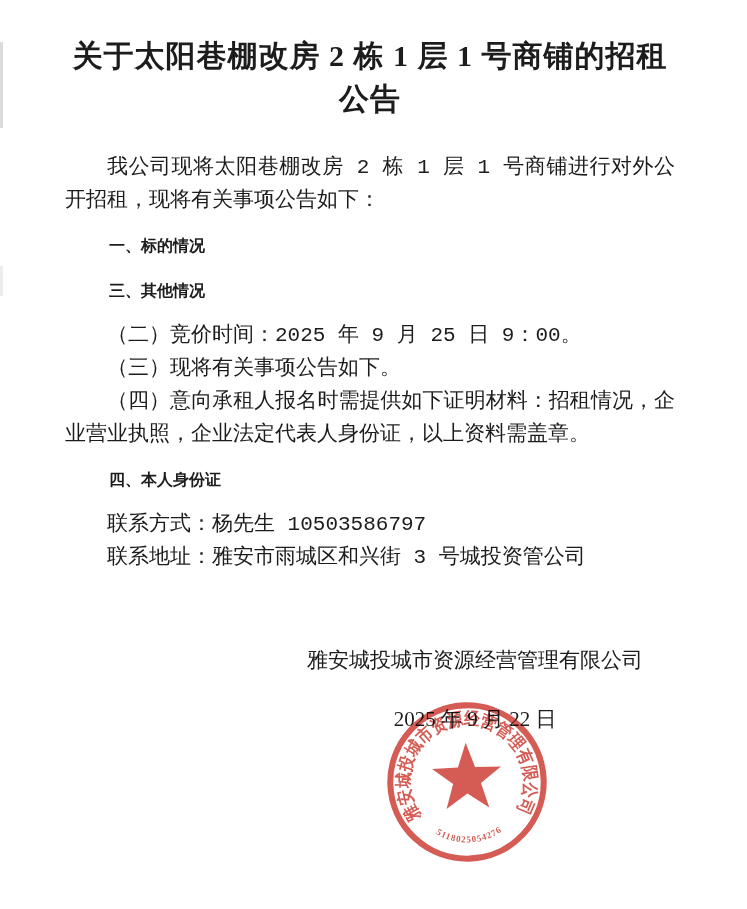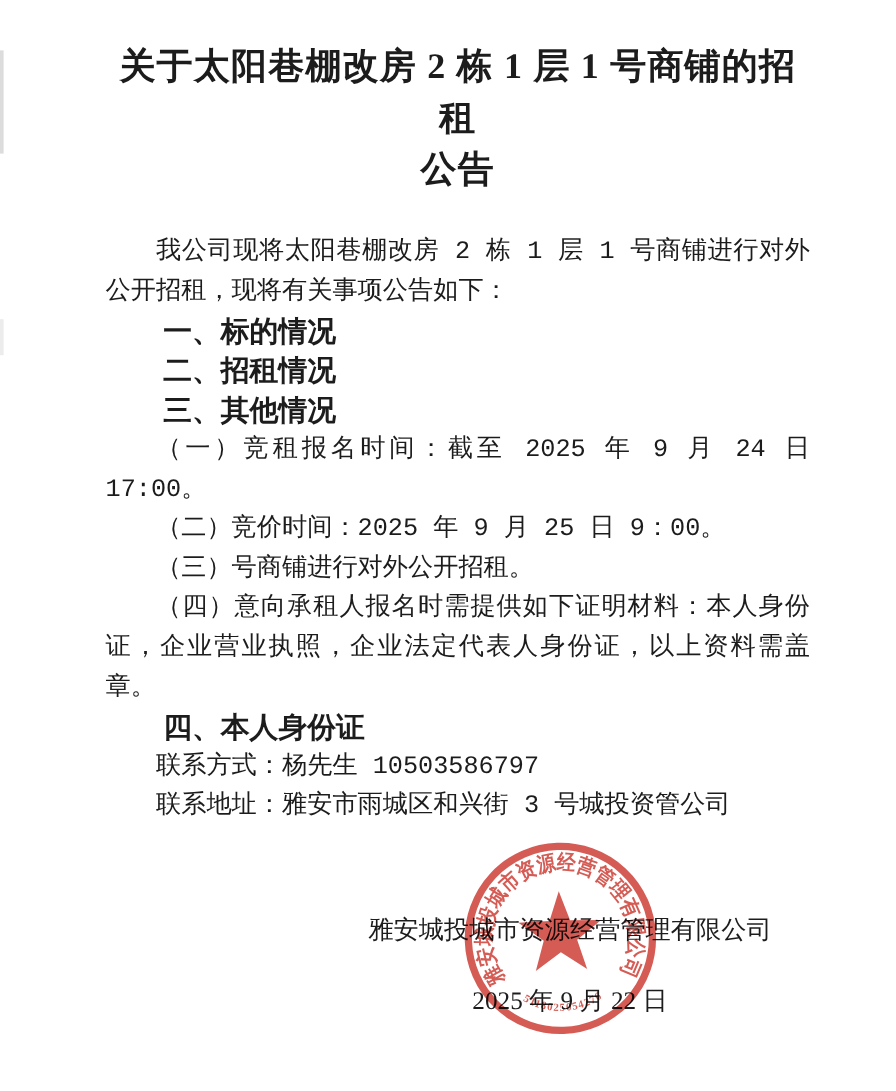--- a/index.html
+++ b/index.html
@@ -6,21 +6,21 @@
   body {
     width: 747px; height: 909px;
     background: #ffffff;
     font-family: "Liberation Serif", "DejaVu Serif", serif;
     color: #1c1c1c;
     position: relative;
     overflow: hidden;
   }
   .page {
     position: absolute; inset: 0;
-    padding: 34px 72px 0 88px;
+    padding: 34px 72px 0 65px;
     box-sizing: border-box;
   }
   .title {
     font-size: 30px;
     font-weight: 700;
     text-align: center;
     line-height: 43px;
     margin: 0;
     letter-spacing: 1px;
   }
@@ -29,23 +29,23 @@
     font-size: 21px;
     line-height: 33px;
     margin: 0;
     text-align: justify;
     text-indent: 2em;
     font-family: Liberation Mono, monospace;
   }
   .heading {
     font-family: "Liberation Sans", "DejaVu Sans", sans-serif;
     font-weight: 700;
-    font-size: 24px;
+    font-size: 16px;
     line-height: 33px;
-    margin: 0;
+    margin: 12px;
     text-indent: 2em;
   }
   .signature {
     margin-top: 70px;
     margin-right: 32px;
     margin-left: auto;
     width: fit-content;
     text-align: center;
   }
   .signature .company {
@@ -88,27 +88,25 @@
 
 <div class="page">
 
   <h1 class="title"><span>关于太阳巷棚改房 2 栋 1 层 1 号商铺的招租</span><br><span>公告</span></h1>
 
   <div class="body-text">
     <p class="para">我公司现将太阳巷棚改房 2 栋 1 层 1 号商铺进行对外公开招租，现将有关事项公告如下：</p>
 
     <p class="heading">一、标的情况</p>
 
-    <p class="heading">二、招租情况</p>
 
     <p class="heading">三、其他情况</p>
-    <p class="para">（一）竞租报名时间：截至 2025 年 9 月 24 日 17:00。</p>
     <p class="para">（二）竞价时间：2025 年 9 月 25 日 9：00。</p>
-    <p class="para">（三）号商铺进行对外公开招租。</p>
-    <p class="para">（四）意向承租人报名时需提供如下证明材料：本人身份证，企业营业执照，企业法定代表人身份证，以上资料需盖章。</p>
+    <p class="para">（三）现将有关事项公告如下。</p>
+    <p class="para">（四）意向承租人报名时需提供如下证明材料：招租情况，企业营业执照，企业法定代表人身份证，以上资料需盖章。</p>
 
     <p class="heading">四、本人身份证</p>
     <p class="para">联系方式：杨先生 10503586797</p>
     <p class="para">联系地址：雅安市雨城区和兴街 3 号城投资管公司</p>
   </div>
 
   <div class="signature">
     <div class="company">雅安城投城市资源经营管理有限公司</div>
     <div class="sign-date">2025 年 9 月 22 日</div>
   </div>

